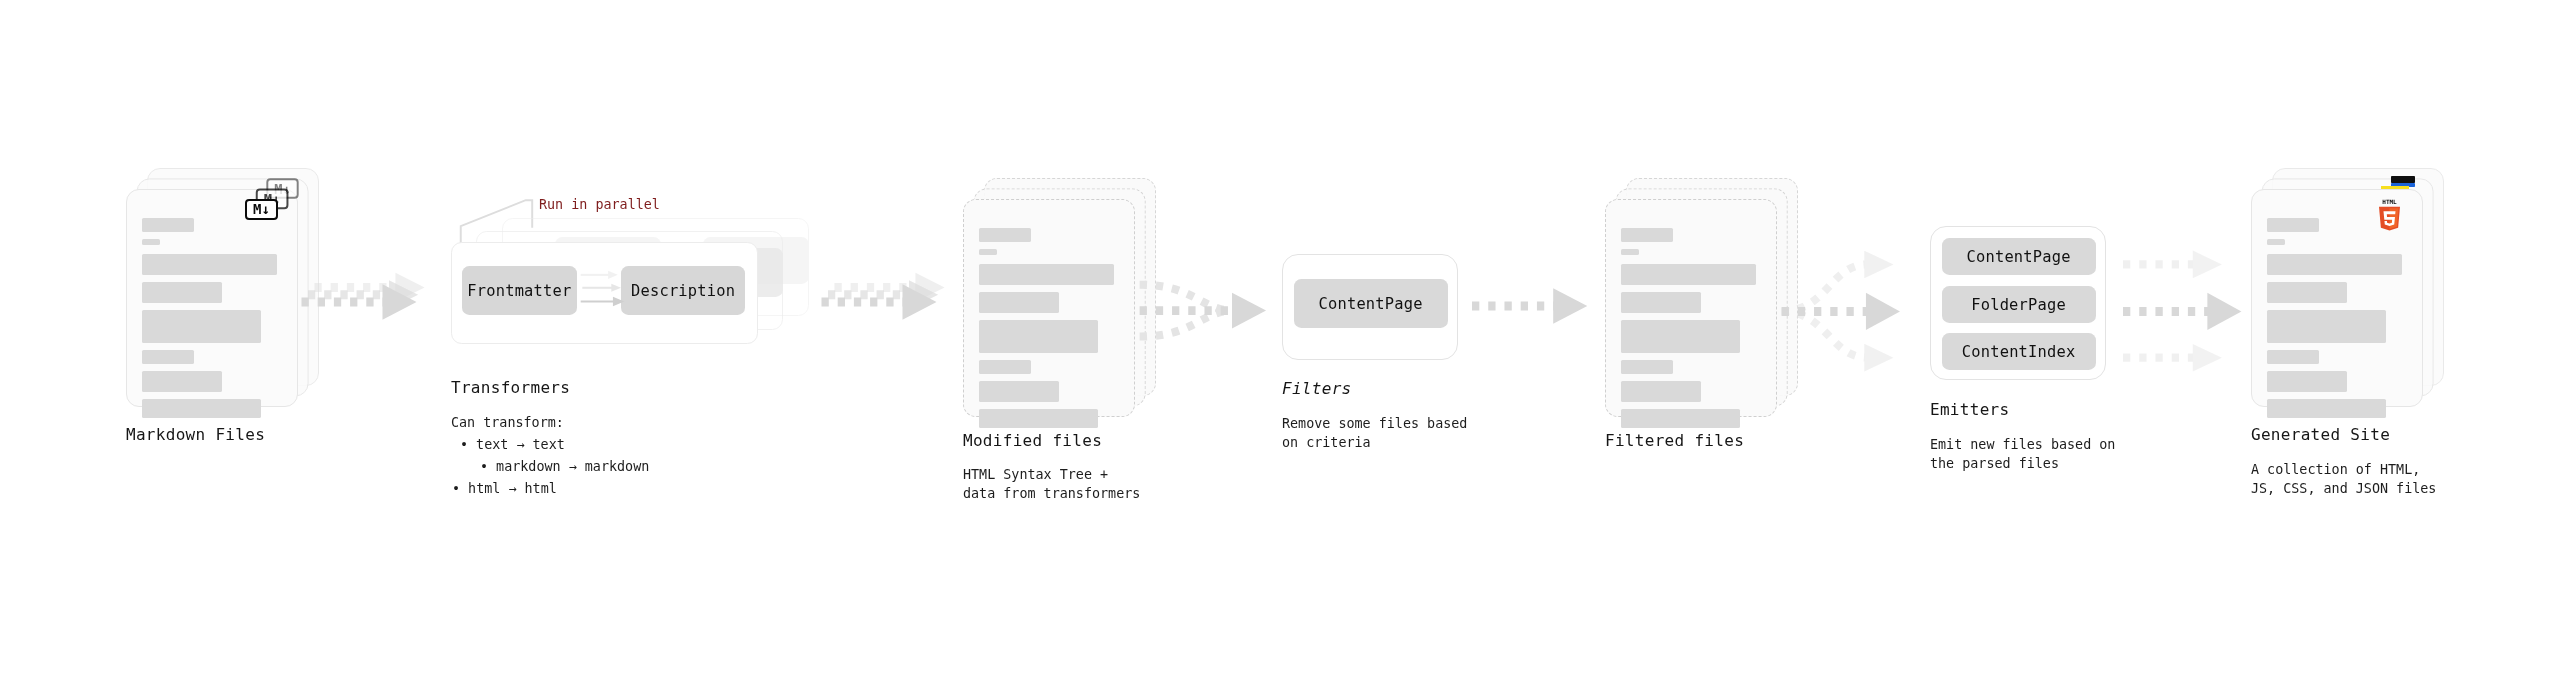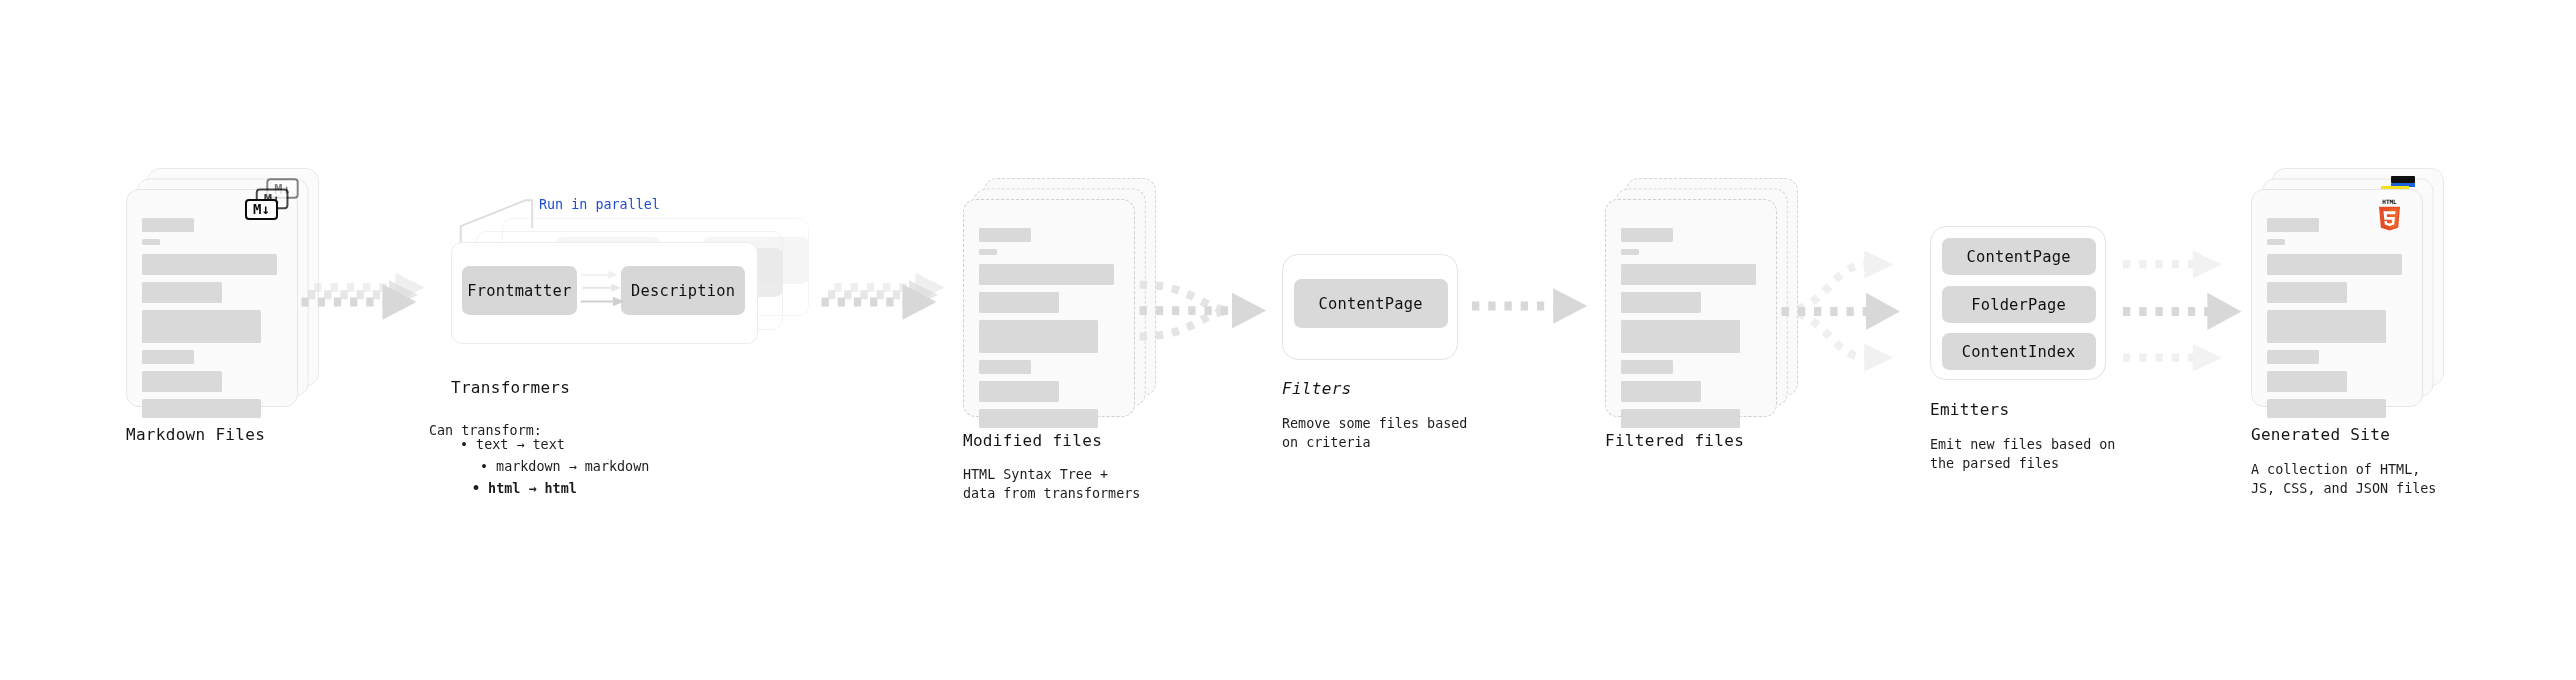--- a/index.html
+++ b/index.html
@@ -97,21 +97,21 @@
   }
   .tf-chip {
     position: absolute;
     border-radius: 7.3px;
     display: flex; align-items: center; justify-content: center;
     font-size: 15.4px; letter-spacing: 0.2px; white-space: nowrap;
   }
 
   .bracket-label {
     position: absolute;
-    font-size: 13.4px; color: #1d4ed8; white-space: nowrap;
+    font-size: 13.4px; color: #7f1d1d; white-space: nowrap;
   }
 
   svg { position: absolute; overflow: visible; pointer-events: none; }
 </style>
 </head>
 <body>
 
 <div id="stage">
 
   <div class="doc-stack" style="left:126px; top:189px;">
@@ -183,24 +183,24 @@
         </g>
         <g>
           <line x1="-2" y1="44" x2="40" y2="44" stroke="#cfcfcf" stroke-width="2.6"></line>
           <polygon points="38,38 52,44 38,50" fill="#cfcfcf"></polygon>
         </g>
       </svg>
     </div>
   </div>
 
   <div class="doc-label" style="left:451px; top:378px;">Transformers</div>
-  <div class="doc-sub" style="left:429px; top:413px;margin-top:8px;">Can transform:</div>
+  <div class="doc-sub" style="left:451px; top:413px;">Can transform:</div>
   <div class="doc-sub" style="left:460px; top:435px;">• text → text</div>
   <div class="doc-sub" style="left:480px; top:457px;">• markdown → markdown</div>
-  <div class="doc-sub" style="left:472px; top:479px;font-weight:bold;">• html → html</div>
+  <div class="doc-sub" style="left:452px; top:479px;">• html → html</div>
 
   <svg class="abs" style="left:821px; top:268px;" width="163" height="81" viewBox="0 0 200 100">
     <g opacity="0.45" transform="translate(16,-18)">
       <line x1="0" y1="42" x2="104" y2="42" stroke="#dcdcdc" stroke-width="11" stroke-dasharray="9 11"></line>
       <polygon points="100,24 136,42 100,60" fill="#dcdcdc"></polygon>
     </g>
     <g opacity="0.7" transform="translate(8,-9)">
       <line x1="0" y1="42" x2="104" y2="42" stroke="#dcdcdc" stroke-width="11" stroke-dasharray="9 11"></line>
       <polygon points="100,24 136,42 100,60" fill="#dcdcdc"></polygon>
     </g>

